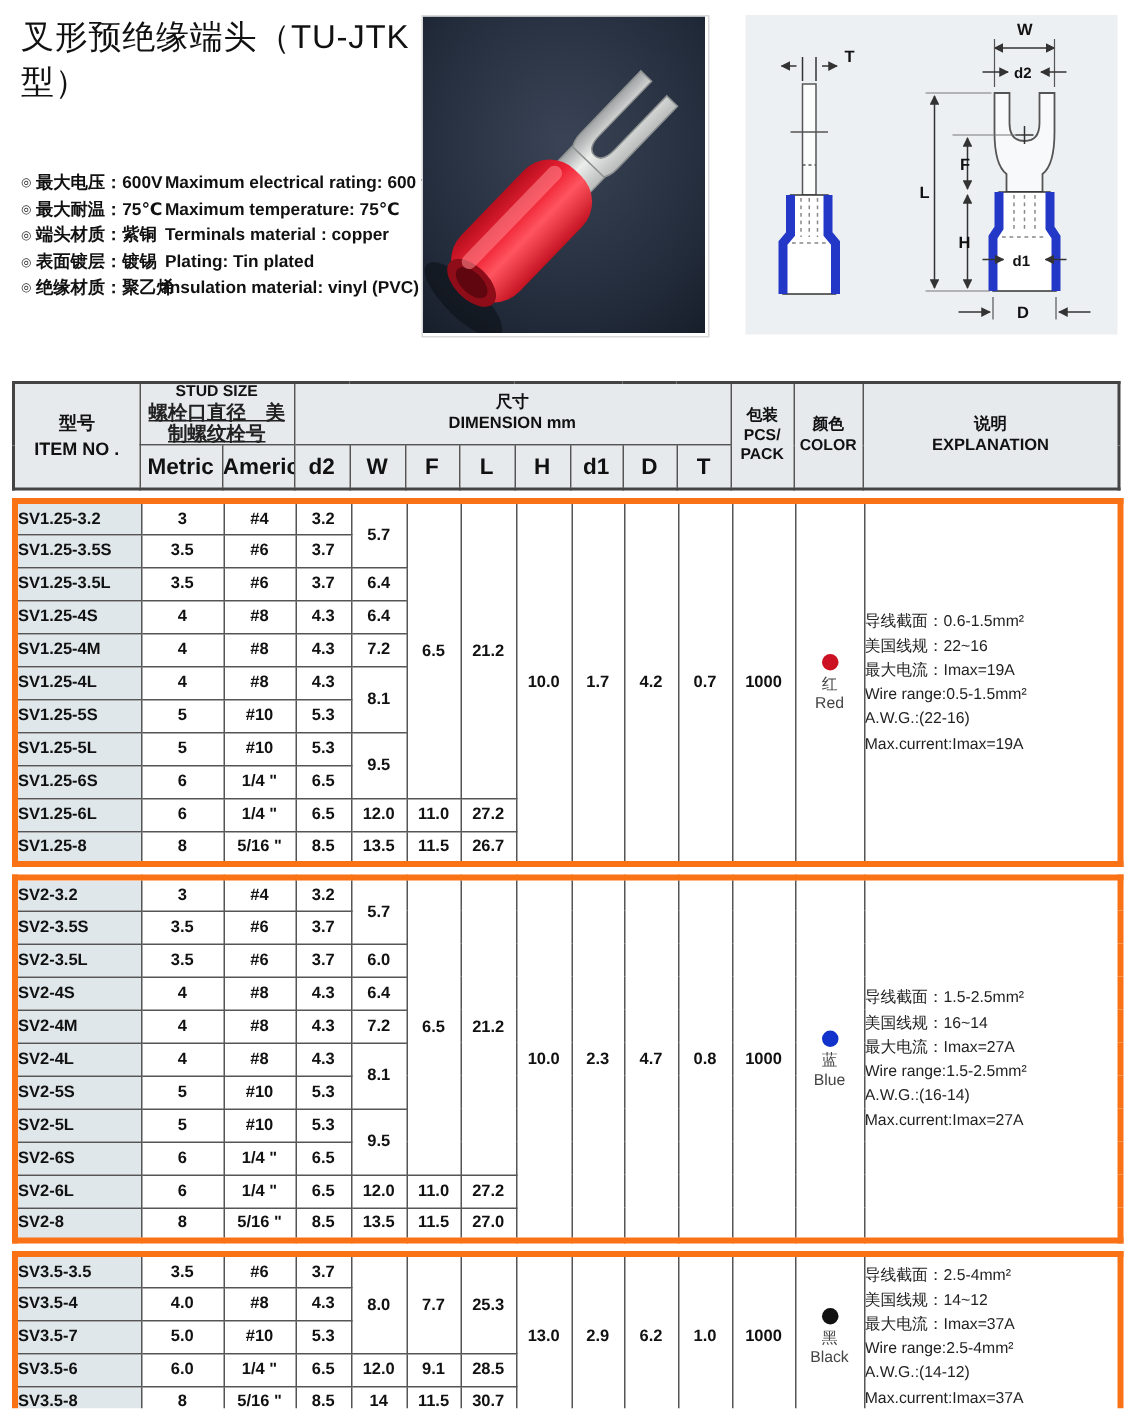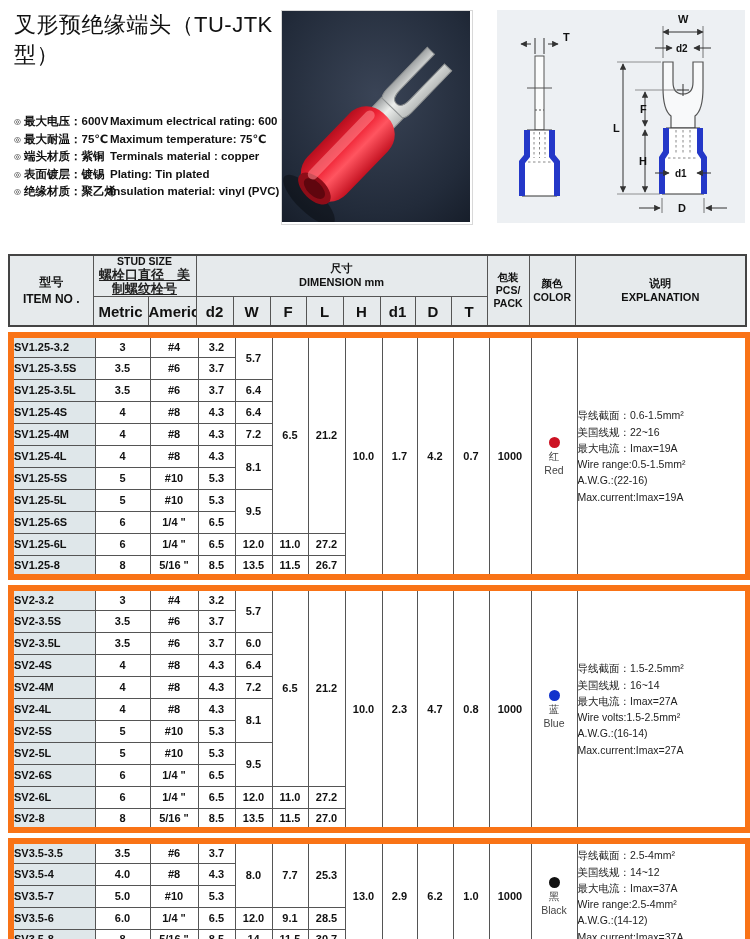--- a/index.html
+++ b/index.html
@@ -23,21 +23,21 @@
   .photo-box{position:absolute;left:281px;top:10px;width:190px;height:213px;
              border:1px solid #d8d8d8;}
   
   .diagram-box{position:absolute;left:497px;top:10px;width:248px;height:213px;background:#edf0f3;}
 
   
   .table-wrap{position:absolute;left:8px;top:254px;width:738px;}
   table.grid{border-collapse:collapse;table-layout:fixed;width:737px;}
   table.grid td,table.grid th{border:1px solid #555;padding:0;overflow:hidden;}
   table.hdr{border:2px solid #444;}
-  table.body{border:6px solid #f97316;margin-top:5px;}
+  table.body{border:4px solid #f97316;margin-top:5px;}
   .hdr th{background:#e6eaec;font-weight:700;text-align:center;vertical-align:middle;}
   .h-item{font-size:12px;line-height:1.35;}
   .h-stud{font-size:10.5px;line-height:1.1;height:32px;}
   .h-stud .sub{font-size:13px;font-weight:700;color:#222;letter-spacing:0;text-decoration:underline;}
   .h-dim{font-size:11px;line-height:1.25;}
   .h-sub{font-size:15px;height:28px;}
   .h-small{font-size:10.5px;line-height:1.25;}
   .body tr{height:22px;}
   .c-item{background:#dfe7ea;font-size:11px;font-weight:700;text-align:left;padding-left:7px;white-space:nowrap;}
   .c-num{font-size:11px;font-weight:700;text-align:center;background:#fff;}
@@ -418,21 +418,21 @@
               <td class="c-num" rowspan="11">1000</td>
               <td class="c-color" rowspan="11">
                 <div class="dot" style="background: rgb(17, 51, 204);"></div>
                 <div>蓝</div>
                 <div>Blue</div>
               </td>
               <td class="c-expl" rowspan="11">
                 <div>导线截面：1.5-2.5mm²</div>
                 <div>美国线规：16~14</div>
                 <div>最大电流：Imax=27A</div>
-                <div>Wire volts:1.5-2.5mm²</div>
+                <div>Wire range:1.5-2.5mm²</div>
                 <div>A.W.G.:(16-14)</div>
                 <div>Max.current:Imax=27A</div>
               </td>
             </tr>
             <tr>
               <td class="c-item">SV2-3.5S</td>
               <td class="c-num">3.5</td>
               <td class="c-num">#6</td>
               <td class="c-num">3.7</td>
             </tr>

